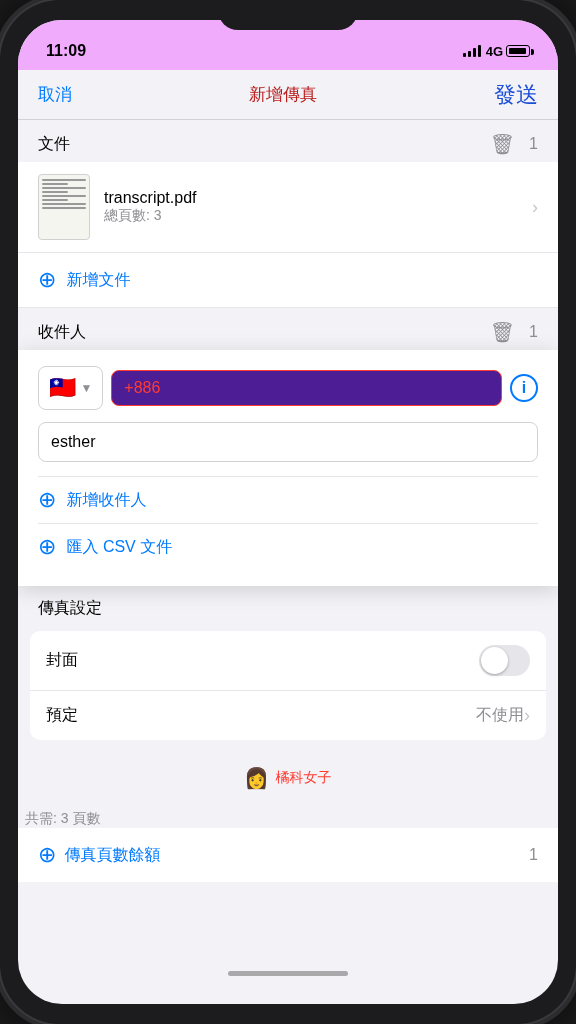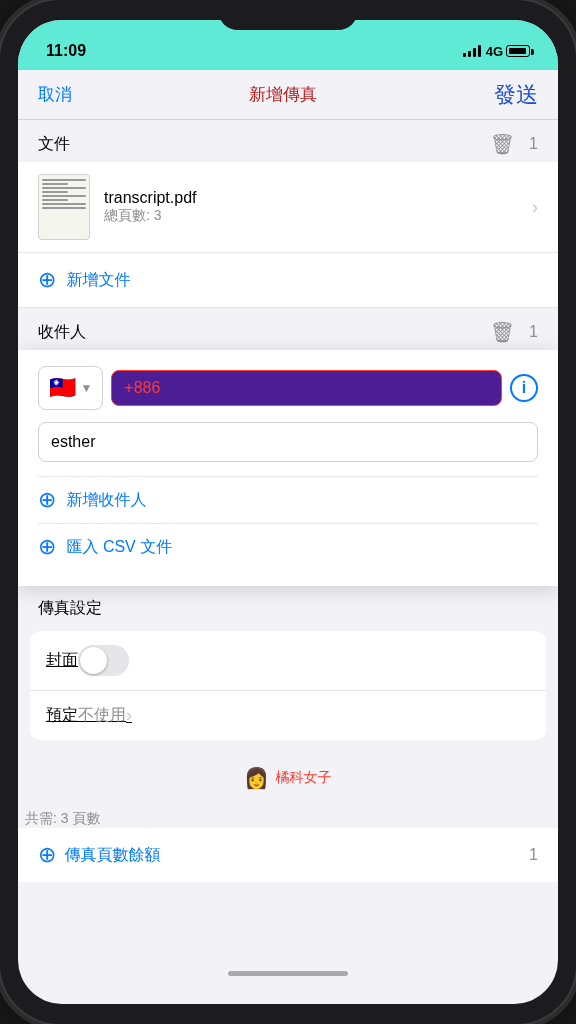--- a/index.html
+++ b/index.html
@@ -25,21 +25,21 @@
       top: 20px;
       left: 18px;
       right: 18px;
       bottom: 20px;
       background: #f2f2f7;
       border-radius: 44px;
       overflow: hidden;
     }
     
     .status-bar {
-      background: #5eead4;
+      background: #f0abfc;
       height: 50px;
       display: flex;
       align-items: center;
       justify-content: space-between;
       padding: 12px 28px 0;
       font-size: 15px;
       font-weight: 600;
     }
     .status-time { font-size: 16px; font-weight: 700; color: #000; }
     .status-icons { display: flex; align-items: center; gap: 3px; color: #000; font-size: 13px; }
@@ -226,24 +226,23 @@
     .fax-settings-label { font-size: 16px; font-weight: 500; color: #000; }
     .settings-card {
       background: #fff;
       border-radius: 10px;
       margin: 6px 12px;
       overflow: hidden;
     }
     .setting-row {
       display: flex;
       align-items: center;
-      justify-content: flex-start;
+      justify-content: space-between;
       padding: 14px 16px;
       border-bottom: 1px solid #e5e5ea;
-      text-decoration: underline;
     }
     .setting-row:last-child { border-bottom: none; }
     .setting-label { font-size: 16px; color: #000; }
     .toggle {
       width: 51px; height: 31px;
       background: #e5e5ea;
       border-radius: 16px;
       position: relative;
     }
     .toggle-knob {

